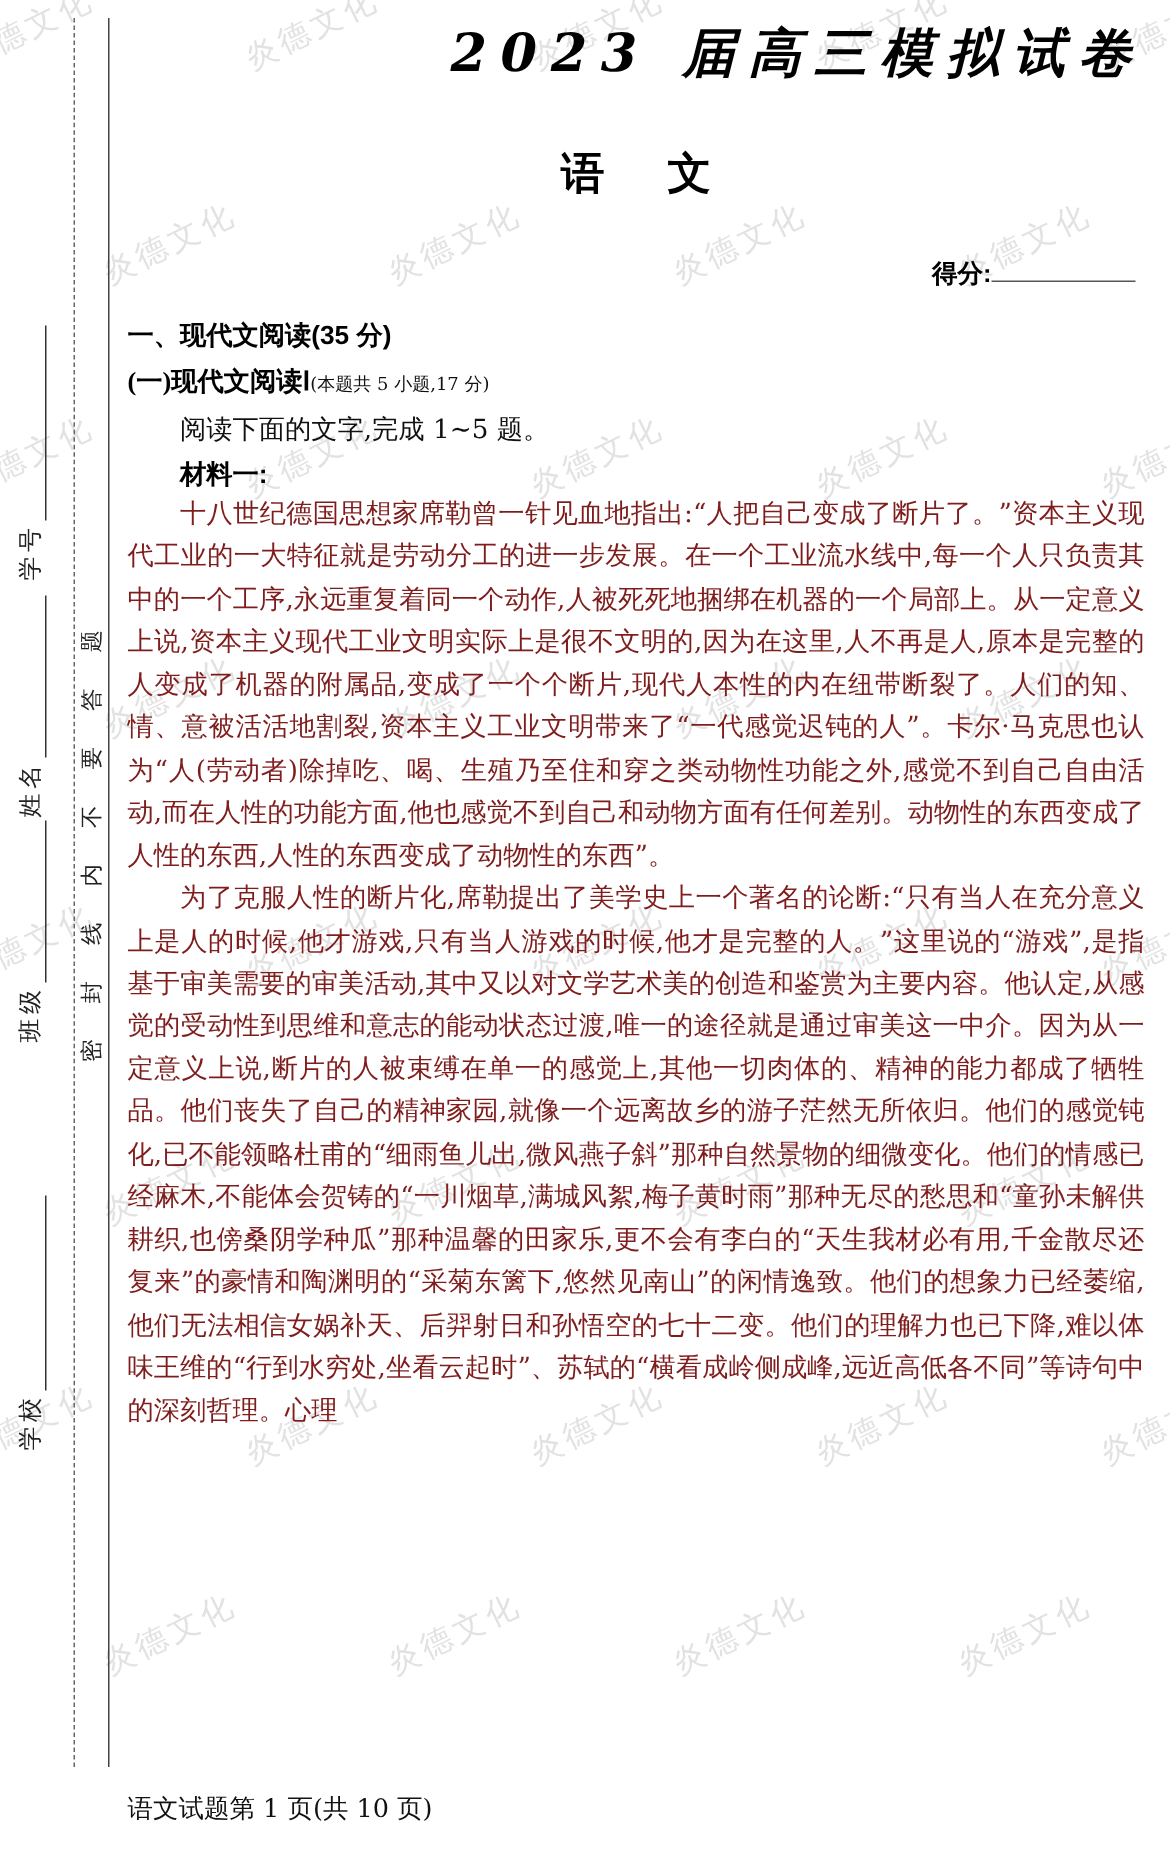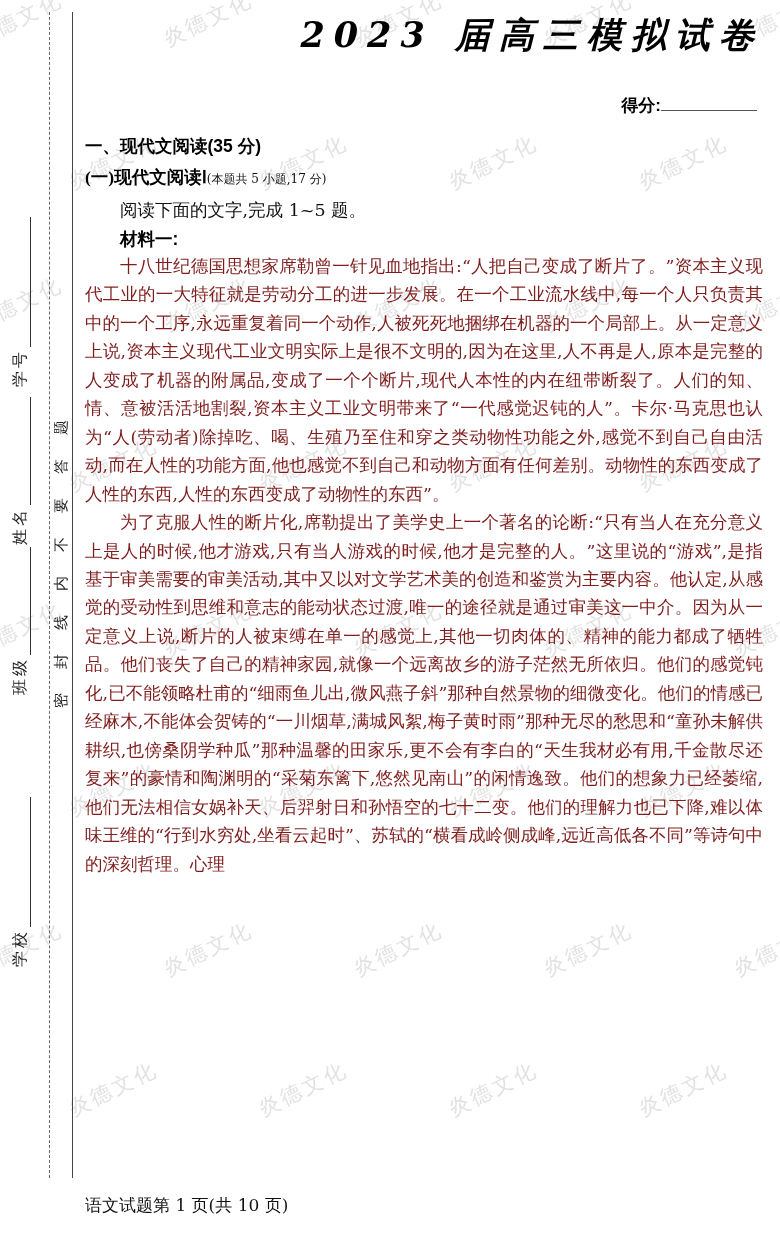--- a/index.html
+++ b/index.html
@@ -169,20 +169,21 @@
       <span class="ln"></span>
     </div>
     </div>
 
   <div class="seal-text">密封线内不要答题</div>
 
   <div class="content">
 
     <div class="doc-title">2023 届高三模拟试卷</div>
 
+    <div class="doc-subject">语文</div>
 
     <div class="score-row">
       <span>得分:</span><span class="score-line"></span>
     </div>
 
 
     <div class="h1">一、现代文阅读(35 分)</div>
 
     <div class="h2">
       <span class="h2-label">(一)现代文阅读Ⅰ</span><span class="h2-detail">(本题共 5 小题,17 分)</span>

